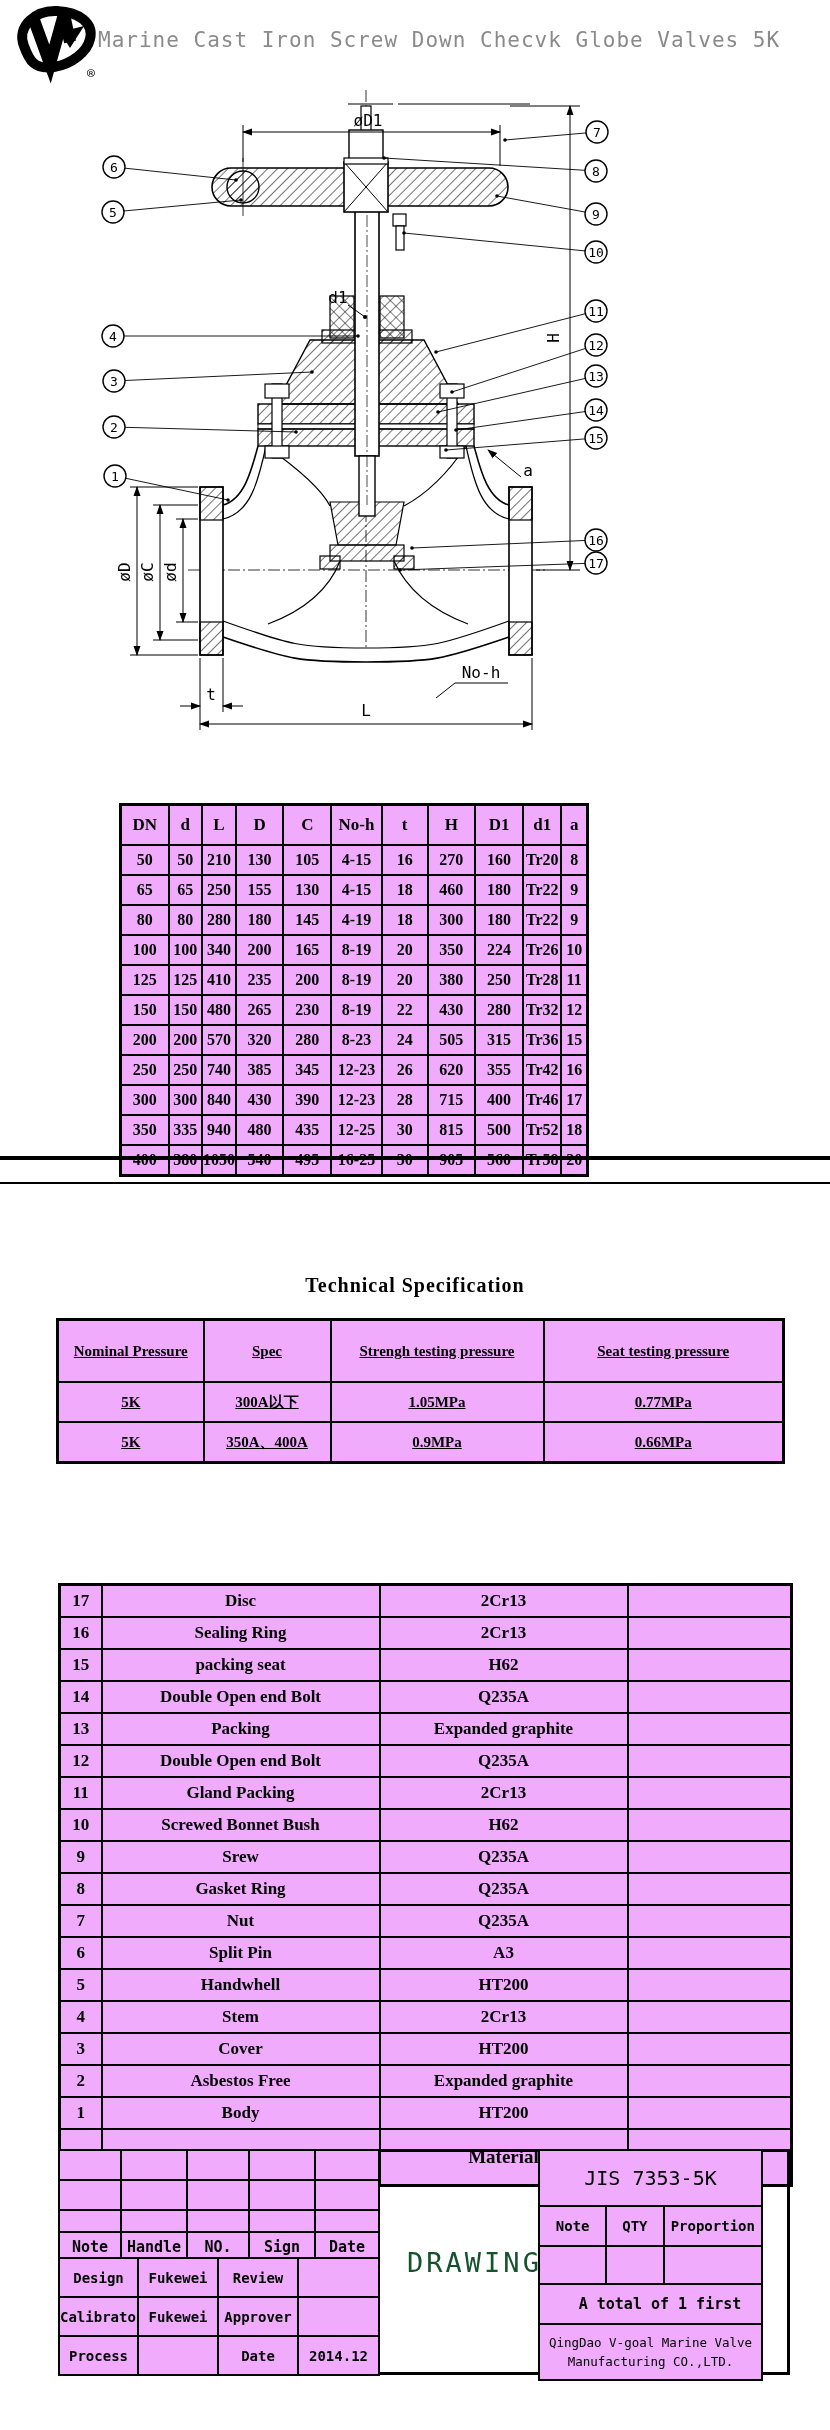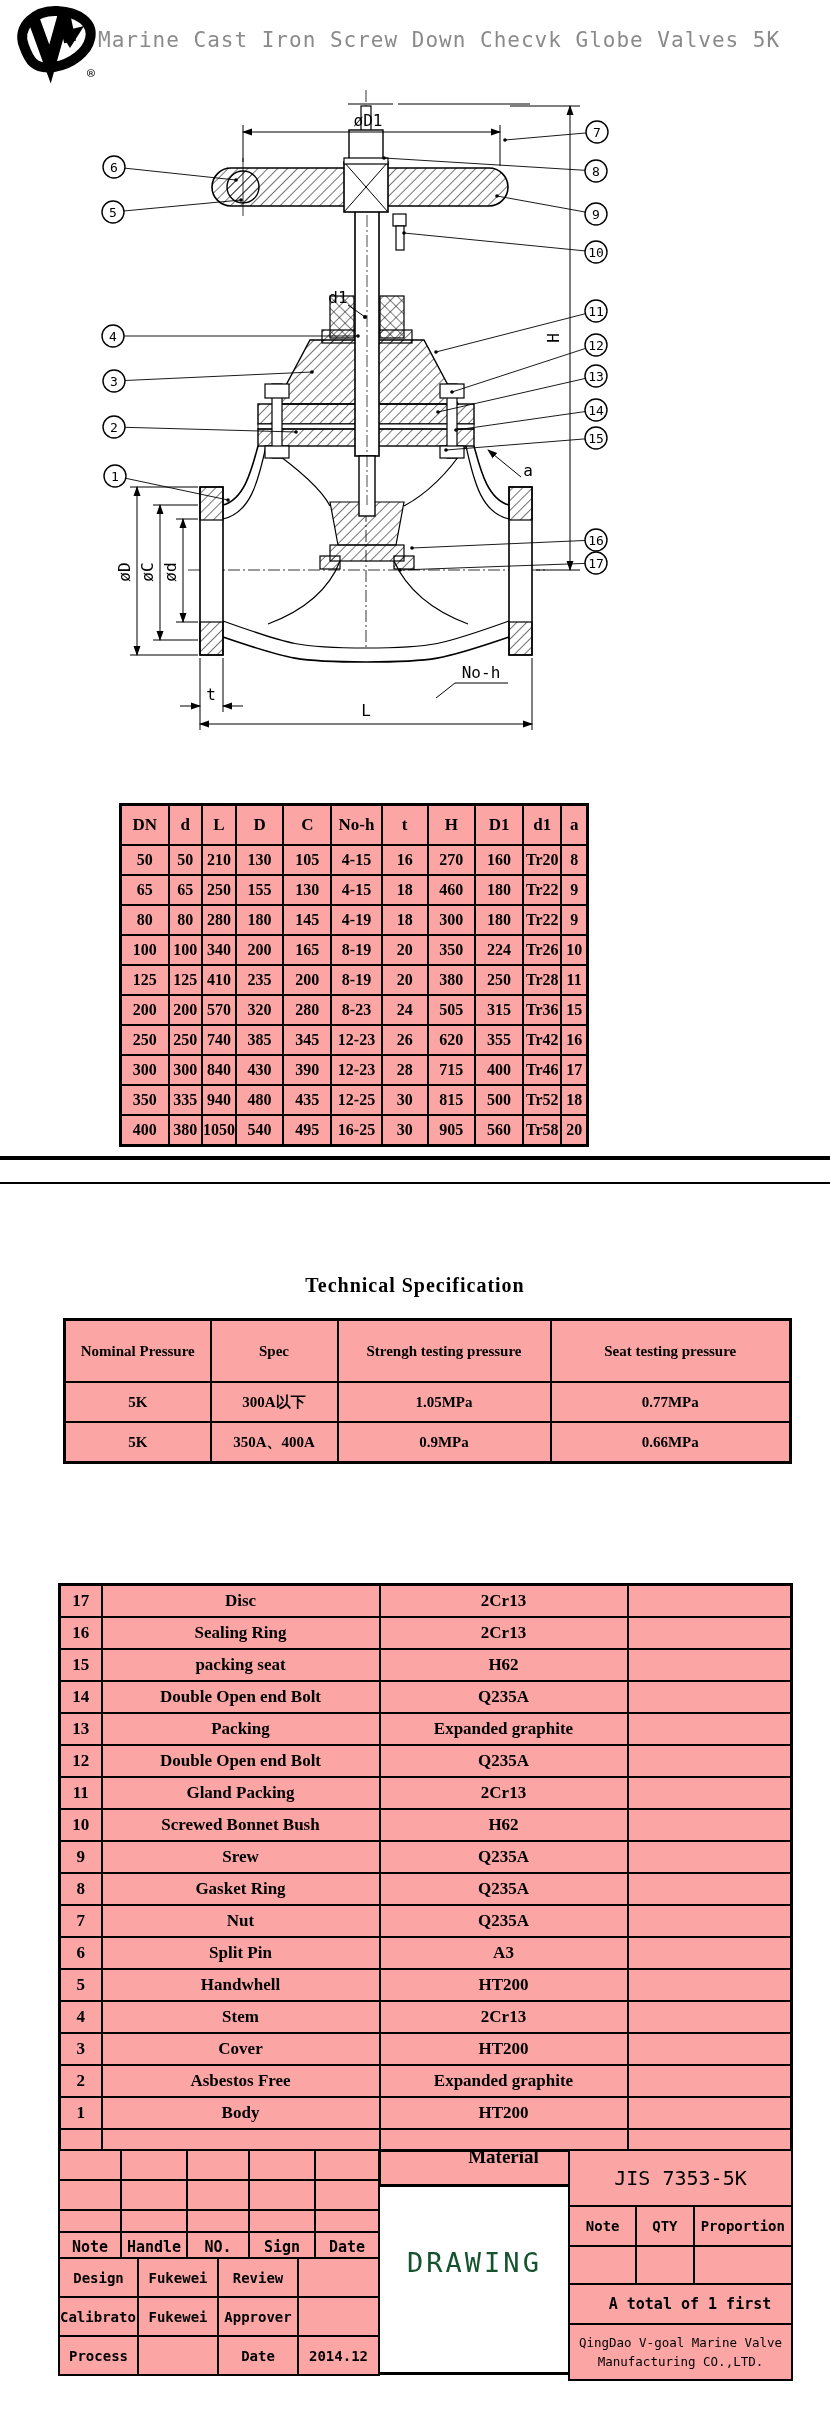--- a/index.html
+++ b/index.html
@@ -6,58 +6,58 @@
   .page { position:relative; width:830px; height:2430px; background:#fff; overflow:hidden;
           font-family:"Liberation Sans", sans-serif; color:#000; }
 
   
   .doc-title { position:absolute; left:98px; top:28px; width:720px;
                font-family:"DejaVu Sans Mono", monospace; font-size:21px; letter-spacing:1px;
                color:#8a8a8a; white-space:nowrap; }
   .logo { position:absolute; left:10px; top:2px; }
 
   
-  table { position:absolute; border-collapse:collapse; table-layout:fixed; background:#fca5a5; }
+  table { position:absolute; border-collapse:collapse; table-layout:fixed; background:#f0abfc; }
   td { border:2px solid #000; text-align:center; vertical-align:middle; padding:0;
        font-family:"Liberation Serif", serif; font-weight:bold; color:#000; overflow:hidden; }
   table.bt { border:3px solid #000; }
 
   
   #dim-table { left:119px; top:803px; width:470px; }
   #dim-table thead td { height:38px; font-size:17px; }
   #dim-table tbody td { height:28px; font-size:16px; }
 
   
   .rule1 { position:absolute; left:0; top:1156px; width:830px; height:4px; background:#000; }
   .rule2 { position:absolute; left:0; top:1182px; width:830px; height:2px; background:#000; }
 
   
   .spec-title { position:absolute; left:0; top:1274px; width:830px; text-align:center;
                 font-family:"Liberation Serif", serif; font-weight:bold; font-size:20px; letter-spacing:1px; }
-  #spec-table { left:63px; top:1318px; width:726px; }
+  #spec-table { left:56px; top:1318px; width:726px;text-decoration:underline; }
   #spec-table thead td { height:60px; font-size:15px; }
   #spec-table tbody td { height:38px; font-size:15px; }
 
   
   #parts-table { left:58px; top:1583px; width:732px; }
   #parts-table tbody td { height:30px; font-size:17px; }
   #parts-table tfoot td { height:54px; font-size:19px; }
 
   
   .tblock { position:absolute; left:58px; top:2149px; width:732px; height:226px;
             border:3px solid #000; box-sizing:border-box; }
   .tblock table { border:2px solid #000; }
   .cad td { font-family:"DejaVu Sans Mono", monospace; font-weight:bold; font-size:15px; }
   #tb-grid  { left:-3px; top:-3px; width:320px; }
   #tb-grid td { height:28px; }
   #tb-sign  { left:-3px; top:79px; width:320px; }
   #tb-sign td { height:28px; }
   #tb-appr  { left:-3px; top:105px; width:320px; }
   #tb-appr td { height:37px; font-size:14px; }
-  #tb-right { left:507px; top:-3px; width:225px; }
+  #tb-right { left:477px; top:-3px; width:225px; }
   #tb-right td.jis { height:54px; font-size:20px; font-weight:normal; }
   #tb-right td.qh { height:38px; font-size:14px; }
   #tb-right td.qe { height:36px; }
   #tb-right td.tot { height:38px; font-size:15px;padding-left:19px; }
   #tb-right td.comp { height:54px; font-size:12.5px; font-weight:normal; line-height:1.55; }
   .drawing-word { position:absolute; left:320px; top:0; width:187px; height:100%;
                   display:flex; align-items:center; justify-content:center;
                   font-family:"DejaVu Sans Mono", monospace; font-size:27px; letter-spacing:3px; color:#14532d; }
 
   svg text { font-family:"DejaVu Sans Mono", monospace; fill:#000; }
@@ -420,20 +420,33 @@
           <td>125</td>
           <td>410</td>
           <td>235</td>
           <td>200</td>
           <td>8-19</td>
           <td>20</td>
           <td>380</td>
           <td>250</td>
           <td>Tr28</td>
           <td>11</td>
+        </tr>
+        <tr>
+          <td>150</td>
+          <td>150</td>
+          <td>480</td>
+          <td>265</td>
+          <td>230</td>
+          <td>8-19</td>
+          <td>22</td>
+          <td>430</td>
+          <td>280</td>
+          <td>Tr32</td>
+          <td>12</td>
         </tr>
         <tr>
           <td>200</td>
           <td>200</td>
           <td>570</td>
           <td>320</td>
           <td>280</td>
           <td>8-23</td>
           <td>24</td>
           <td>505</td>

